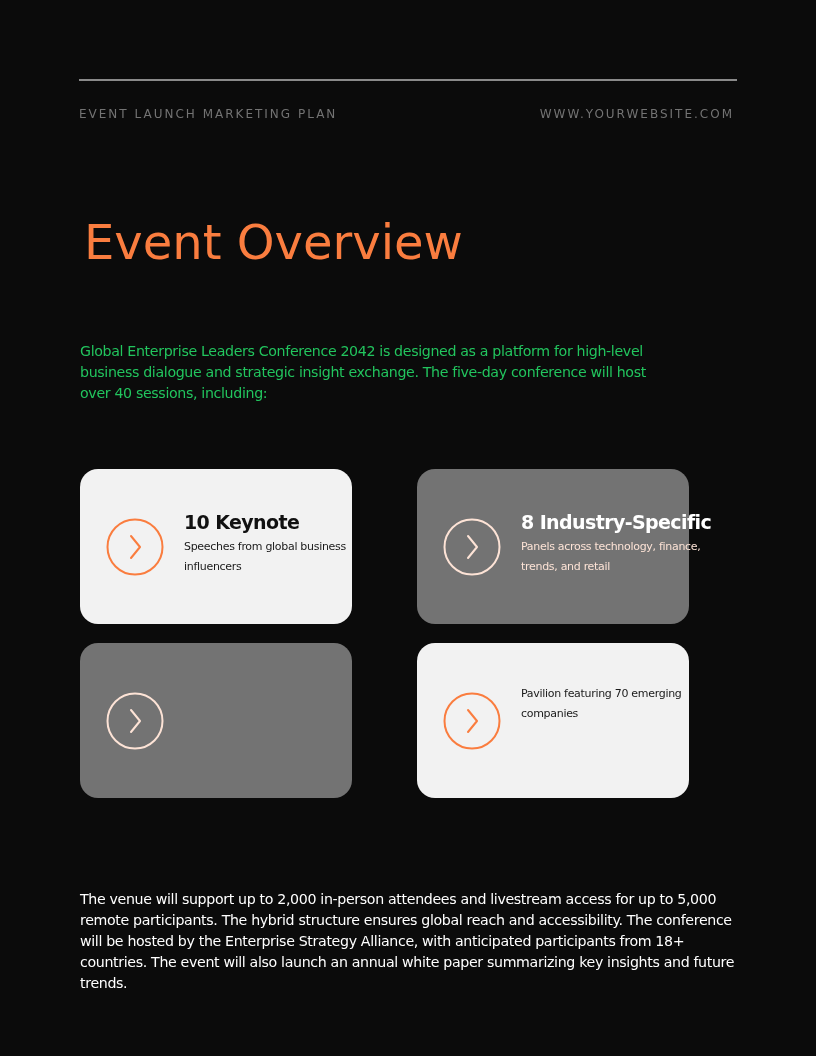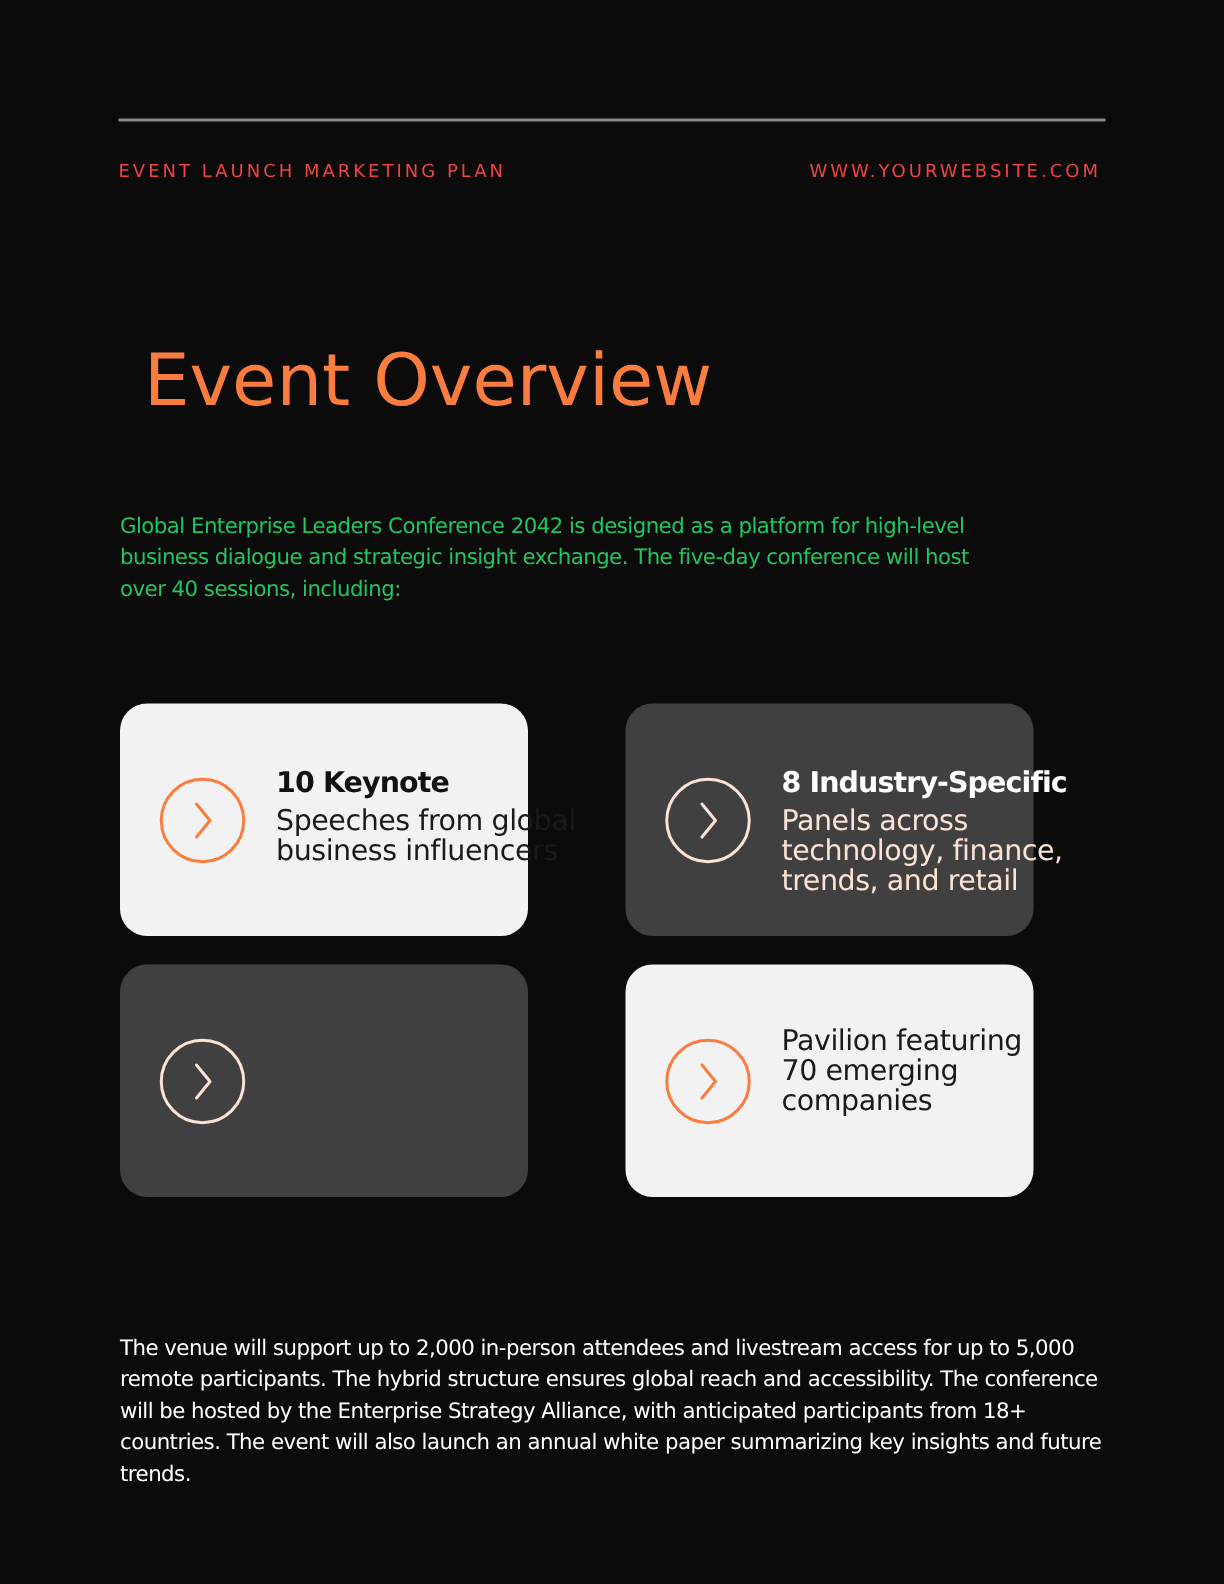--- a/index.html
+++ b/index.html
@@ -21,31 +21,31 @@
       top: 79px;
       width: 658px;
       height: 2px;
       background: #8a8a8a;
     }
     .header-left, .header-right {
       position: absolute;
       top: 107px;
       font-size: 12px;
       letter-spacing: 2px;
-      color: #ef4444;
+      color: #737373;
       font-family: "DejaVu Sans", sans-serif;
       white-space: nowrap;
     }
     .header-left { left: 79px; }
     .header-right { right: 82px; }
     .title {
       position: absolute;
       left: 80px;
       top: 210px;
-      margin: 16px;
+      margin: 4px;
       font-size: 48px;
       font-weight: normal;
       color: #fa7d3f;
       font-family: "DejaVu Sans", sans-serif;
       letter-spacing: 0px;
       white-space: nowrap;
     }
     .intro {
       position: absolute;
       left: 80px;
@@ -59,21 +59,21 @@
       margin: 0;
     }
     .card {
       position: absolute;
       width: 272px;
       height: 155px;
       border-radius: 18px;
       box-sizing: border-box;
     }
     .card.light { background: #f2f2f2; color: #111111; }
-    .card.orange { background: #404040; color: #ffffff; }
+    .card.orange { background: #737373; color: #ffffff; }
     .card .icon {
       position: absolute;
       left: 26px;
       top: 49px;
       width: 58px;
       height: 58px;
     }
     .card .text {
       position: absolute;
       left: 104px;
@@ -81,21 +81,21 @@
     }
     .card .heading {
       font-size: 19px;
       font-weight: bold;
       line-height: 24px;
       letter-spacing: -0.6px;
       margin: 0 0 3px 0;
       white-space: nowrap;
     }
     .card .desc {
-      font-size: 19px;
+      font-size: 11px;
       line-height: 20px;
       letter-spacing: -0.3px;
       margin: 0;
     }
     .card.light .desc { color: #1a1a1a; }
     .card.orange .desc { color: #fde3d6; }
     .outro {
       position: absolute;
       left: 80px;
       top: 889px;

